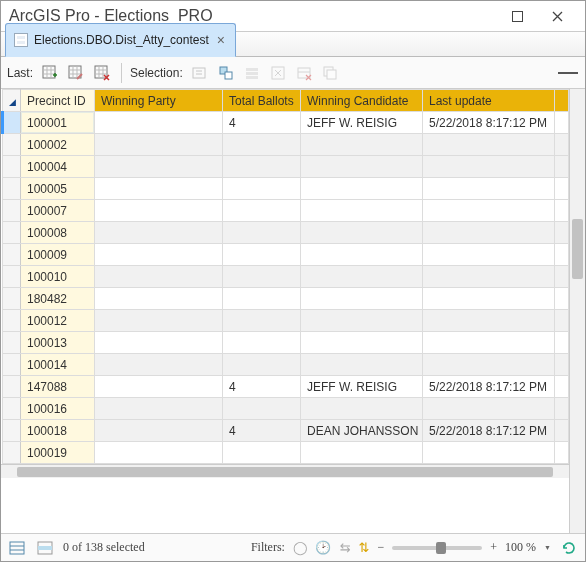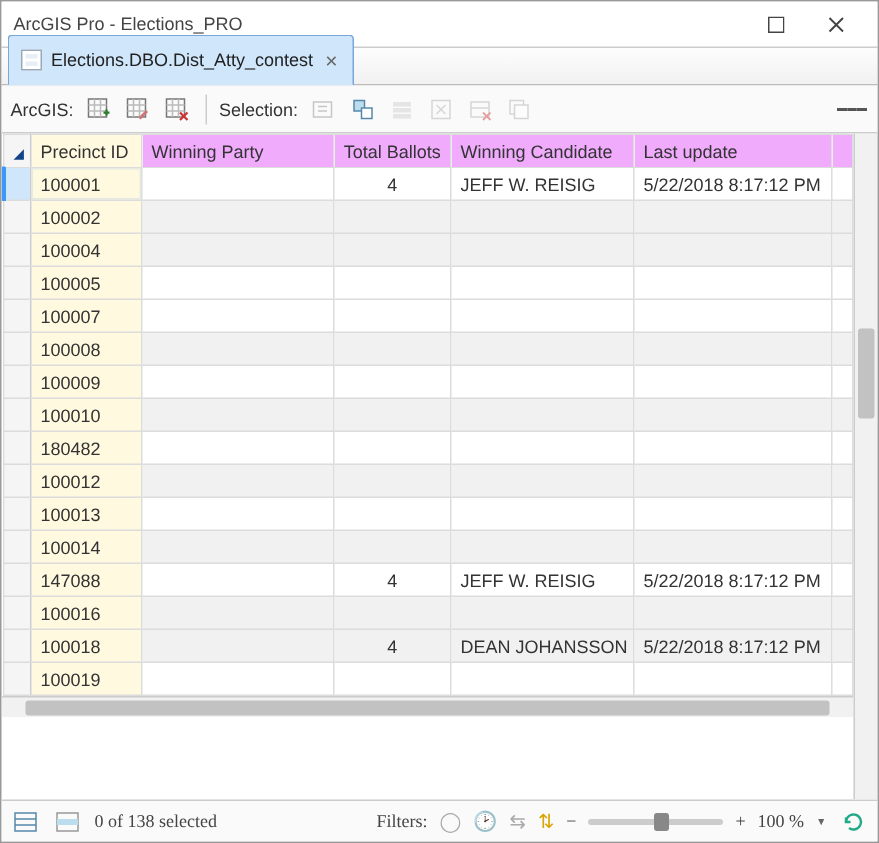--- a/index.html
+++ b/index.html
@@ -1,43 +1,43 @@
 <!DOCTYPE html>
 <html><head>
 <meta charset="utf-8">
 <style>
 * { box-sizing: border-box; margin: 0; padding: 0; }
 body { font-family: "Segoe UI", Tahoma, sans-serif; font-size: 12px; background: #fff; width: 586px; height: 562px; overflow: hidden; display: flex; flex-direction: column; border: 1px solid #999; }
 .titlebar { height: 30px; display: flex; align-items: center; padding: 0 8px; background: #fff; }
-.titlebar .title { flex: 1; color: #444; font-size: 12px; }
+.titlebar .title { flex: 1; color: #444; font-size: 16px; }
 .titlebar .winbtn { width: 40px; height: 28px; display: flex; align-items: center; justify-content: center; color: #444; font-size: 14px; }
 .tabstrip { height: 26px; background: linear-gradient(#fdfdfd,#f1f1f1); border-top: 1px solid #ccc; border-bottom: 1px solid #bbb; display: flex; align-items: flex-end; padding: 0 4px; }
 .tab { height: 24px; background: #cfe6fb; border: 1px solid #7aa7d8; border-bottom: 1px solid #cfe6fb; border-radius: 3px 3px 0 0; display: flex; align-items: center; padding: 16px 8px; gap: 6px; font-size: 12px; color: #222; position: relative; top: 1px; }
 .tab .tabicon { width: 14px; height: 14px; background: #fff; border: 1px solid #9ab; position: relative; }
 .tab .tabicon::after { content:""; position:absolute; inset:2px; background:linear-gradient(#e8eef5,#e8eef5) 0 0/100% 3px no-repeat, linear-gradient(#e8eef5,#e8eef5) 0 5px/100% 3px no-repeat, linear-gradient(#e8eef5,#e8eef5) 0 10px/100% 3px no-repeat; }
 .tab .close { font-size: 14px; color: #666; padding: 0 2px; }
 .toolbar { height: 32px; border-bottom: 1px solid #ccc; display: flex; align-items: center; padding: 0 6px; gap: 4px; background: #fafafa; }
 .toolbar .lbl { color: #333; margin-right: 2px; }
 .toolbar .iconbtn { width: 22px; height: 22px; display: flex; align-items: center; justify-content: center; border: 1px solid transparent; border-radius: 2px; }
 .toolbar .sep { width: 1px; height: 20px; background: #ccc; margin: 0 4px; }
 .toolbar .spacer { flex: 1; }
 .menuicon span { display:block; width:14px; height:2px; background:#555; margin:2px 0; }
 .grid { flex: 1; overflow: hidden; position: relative; display: flex; }
 .gridinner { flex:1; overflow:hidden; }
 table { border-collapse: collapse; width: 100%; table-layout: fixed; }
 th, td { border: 1px solid #dcdcdc; padding: 3px 6px; text-align: left; font-size: 12px; white-space: nowrap; overflow: hidden; }
-th { background: #f0abfc; font-weight: normal; color: #333; height: 22px; position: sticky; top: 0; }
+th { background: #eab308; font-weight: normal; color: #333; height: 22px; position: sticky; top: 0; }
 td { background: #fff; height: 22px; color: #333; }
 tr.alt td { background: #f1f1f1; }
 td.sel, th.sel { background: #fff9df !important; margin-left: 37px; }
 tr:first-child td.sel { box-shadow: inset 0 0 0 1px #3b99fc22; }
 .rowhandle { width: 16px; background: #f5f5f5 !important; border-right: 1px solid #ccc; }
 tr.selrow .rowhandle { background: #cfe6fb !important; border-left: 3px solid #3b99fc; padding-left:3px; }
 col.c0{width:18px}col.c1{width:74px}col.c2{width:128px}col.c3{width:78px}col.c4{width:122px}col.c5{width:132px}col.c6{width:auto}
-td.num, th.num { text-align: center; }
+td.num, th.num { text-align: left; }
 .vscroll { width: 16px; background: #f1f1f1; border-left: 1px solid #ccc; position: relative; }
 .vscroll .thumb { position: absolute; left: 2px; right: 2px; top: 130px; height: 60px; background: #c2c2c2; border-radius: 2px; }
 .statusbar { height: 28px; border-top: 1px solid #ccc; display: flex; align-items: center; padding: 0 6px; gap: 8px; background: #fafafa; font-size: 12px; color: #444; font-family: Liberation Serif, serif; }
 .statusbar .iconbtn { width:20px; height:20px; display:flex; align-items:center; justify-content:center; }
 .statusbar .spacer { flex: 1; }
 .filtericon { color: #aaa; font-size: 13px; }
 .zoomslider { width: 90px; height: 4px; background: #ccc; position: relative; border-radius: 2px; }
 .zoomslider .knob { position:absolute; left: 44px; top:-4px; width:10px; height:12px; background:#888; border-radius:2px; }
 .tri { font-size: 9px; color: #148; }
 svg { display:block; }
@@ -64,21 +64,21 @@
 
 <div class="tabstrip">
   <div class="tab">
     <span class="tabicon"></span>
     <span>Elections.DBO.Dist_Atty_contest</span>
     <span class="close">×</span>
   </div>
 </div>
 
 <div class="toolbar">
-  <span class="lbl">ArcGIS:</span>
+  <span class="lbl">Last:</span>
   <div class="iconbtn">
       <svg width="16" height="16">
         <rect x="1" y="1" width="12" height="12" fill="none" stroke="#777"></rect>
         <path d="M1 5 H13 M1 9 H13 M5 1 V13 M9 1 V13" stroke="#bbb"></path>
         <path d="M11 10 h4 M13 8 v4" stroke="#2a7d2a" stroke-width="1.5"></path>
       </svg>
     </div>
   <div class="iconbtn">
       <svg width="16" height="16">
         <rect x="1" y="1" width="12" height="12" fill="none" stroke="#777"></rect>

